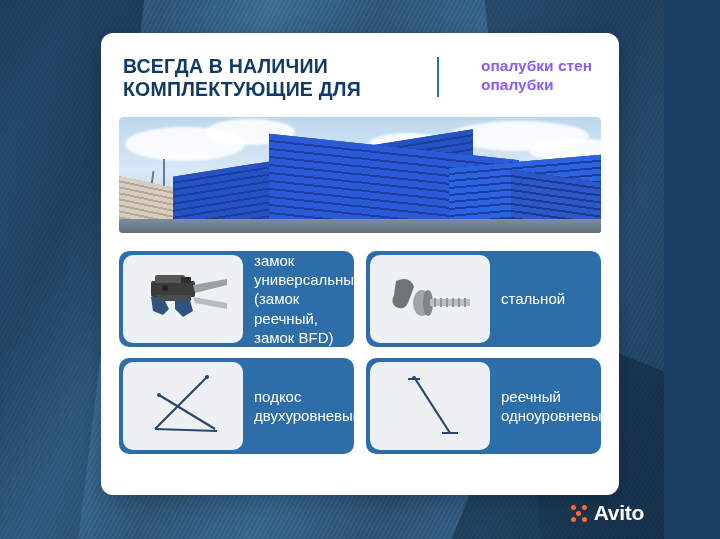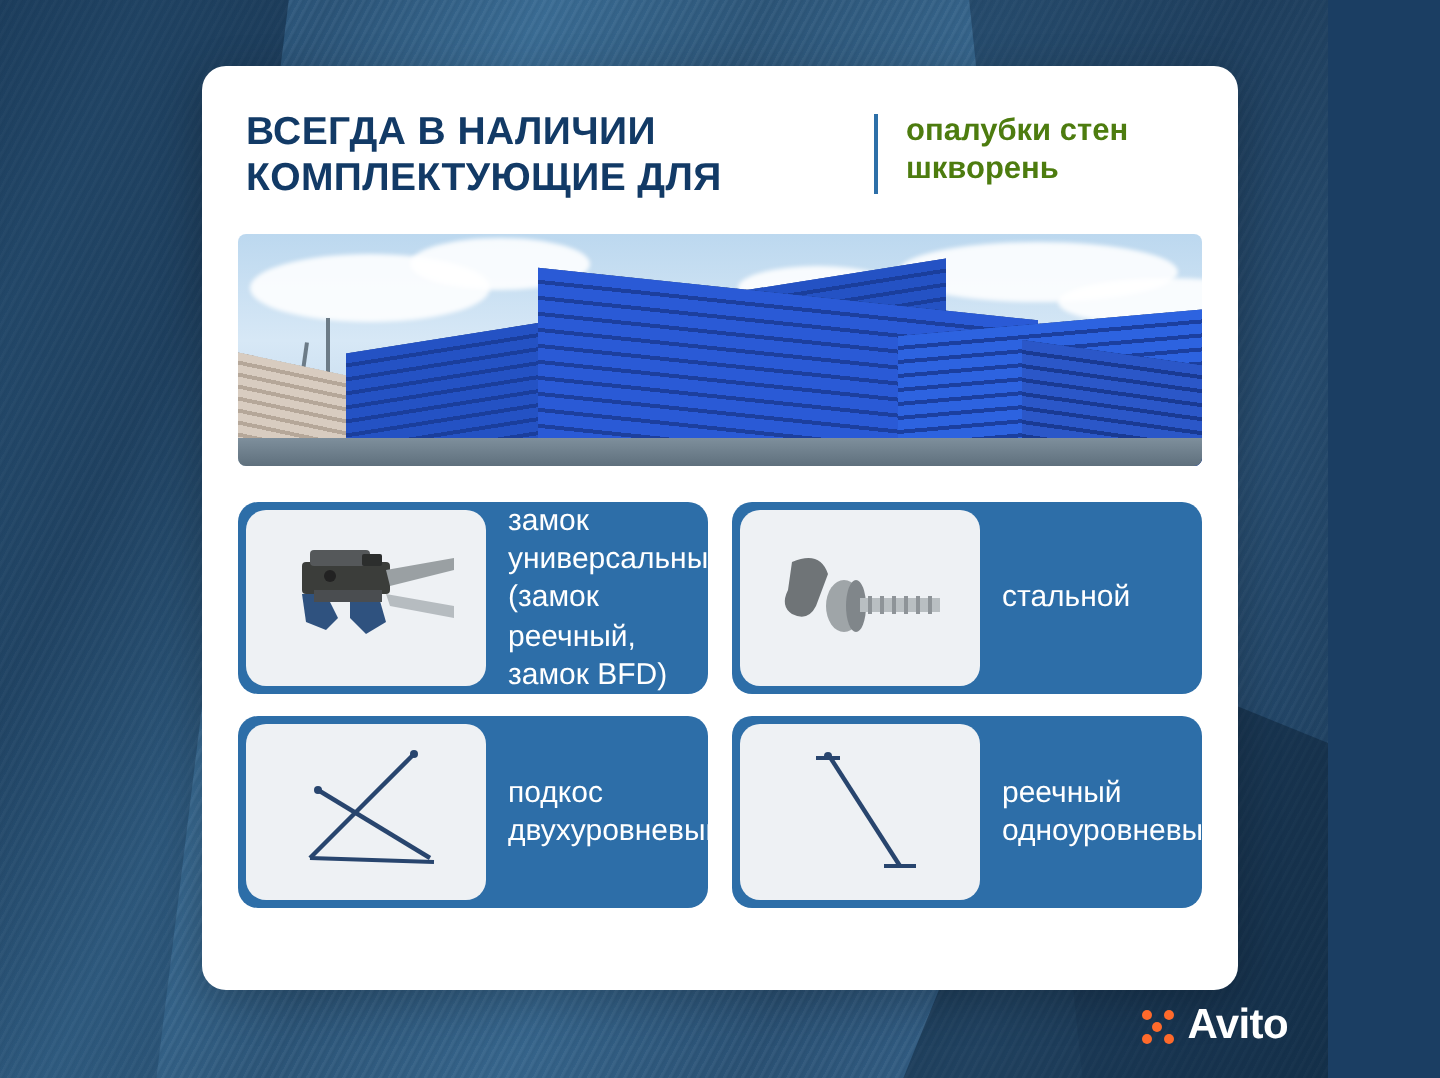--- a/index.html
+++ b/index.html
@@ -102,25 +102,26 @@
   }
   .header-divider {
     width: 2px;
     background: #2d6fa8;
     align-self: stretch;
     margin-top: 2px;
     margin-bottom: 4px;
     flex: 0 0 2px;
   }
   .header-right {
-    color: #4d7c0f;
+    color: #8b5cf6;
     font-weight: bold;
     font-size: 15.5px;
     line-height: 1.25;
     padding-top: 1px;
+    margin-left: 28px;
   }
 
   
   .photo {
     position: relative;
     margin: 6px 18px 0 18px;
     height: 116px;
     border-radius: 4px;
     overflow: hidden;
     background: linear-gradient(#bcd8ef 0%, #d7e8f6 46%, #cfe2f2 62%, #9fb9cd 100%);
@@ -280,21 +281,21 @@
   <div class="bg-shape-right"></div>
   <div class="bg-shape-corner"></div>
 
   <div class="card">
 
     <div class="header">
       <div class="header-left">ВСЕГДА В НАЛИЧИИ КОМПЛЕКТУЮЩИЕ ДЛЯ</div>
       <div class="header-divider"></div>
       <div class="header-right">
         <div>опалубки стен</div>
-        <div>шкворень</div>
+        <div>опалубки</div>
       </div>
     </div>
 
     <div class="photo">
       <div class="sky-cloud c1"></div>
       <div class="sky-cloud c2"></div>
       <div class="sky-cloud c3"></div>
       <div class="sky-cloud c4"></div>
       <div class="sky-cloud c5"></div>
       <div class="pole p1"></div>

